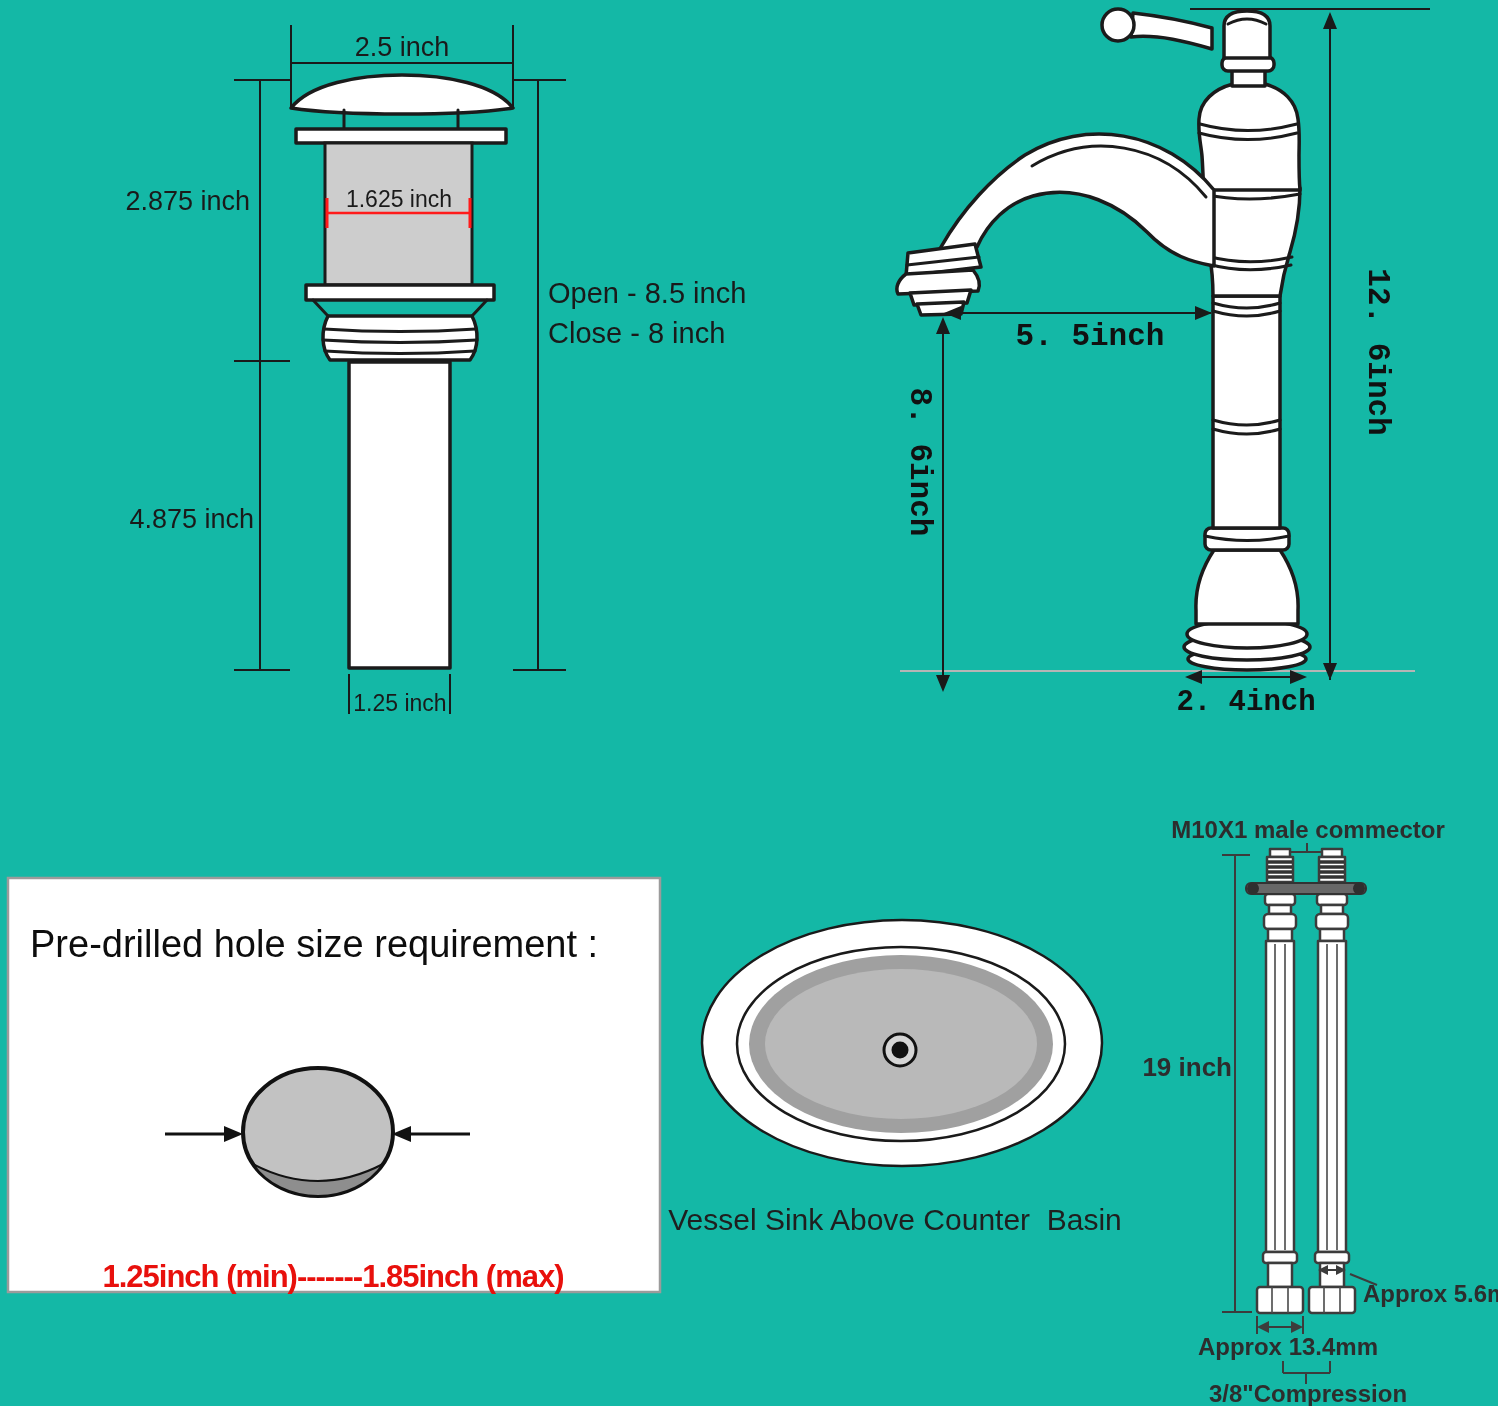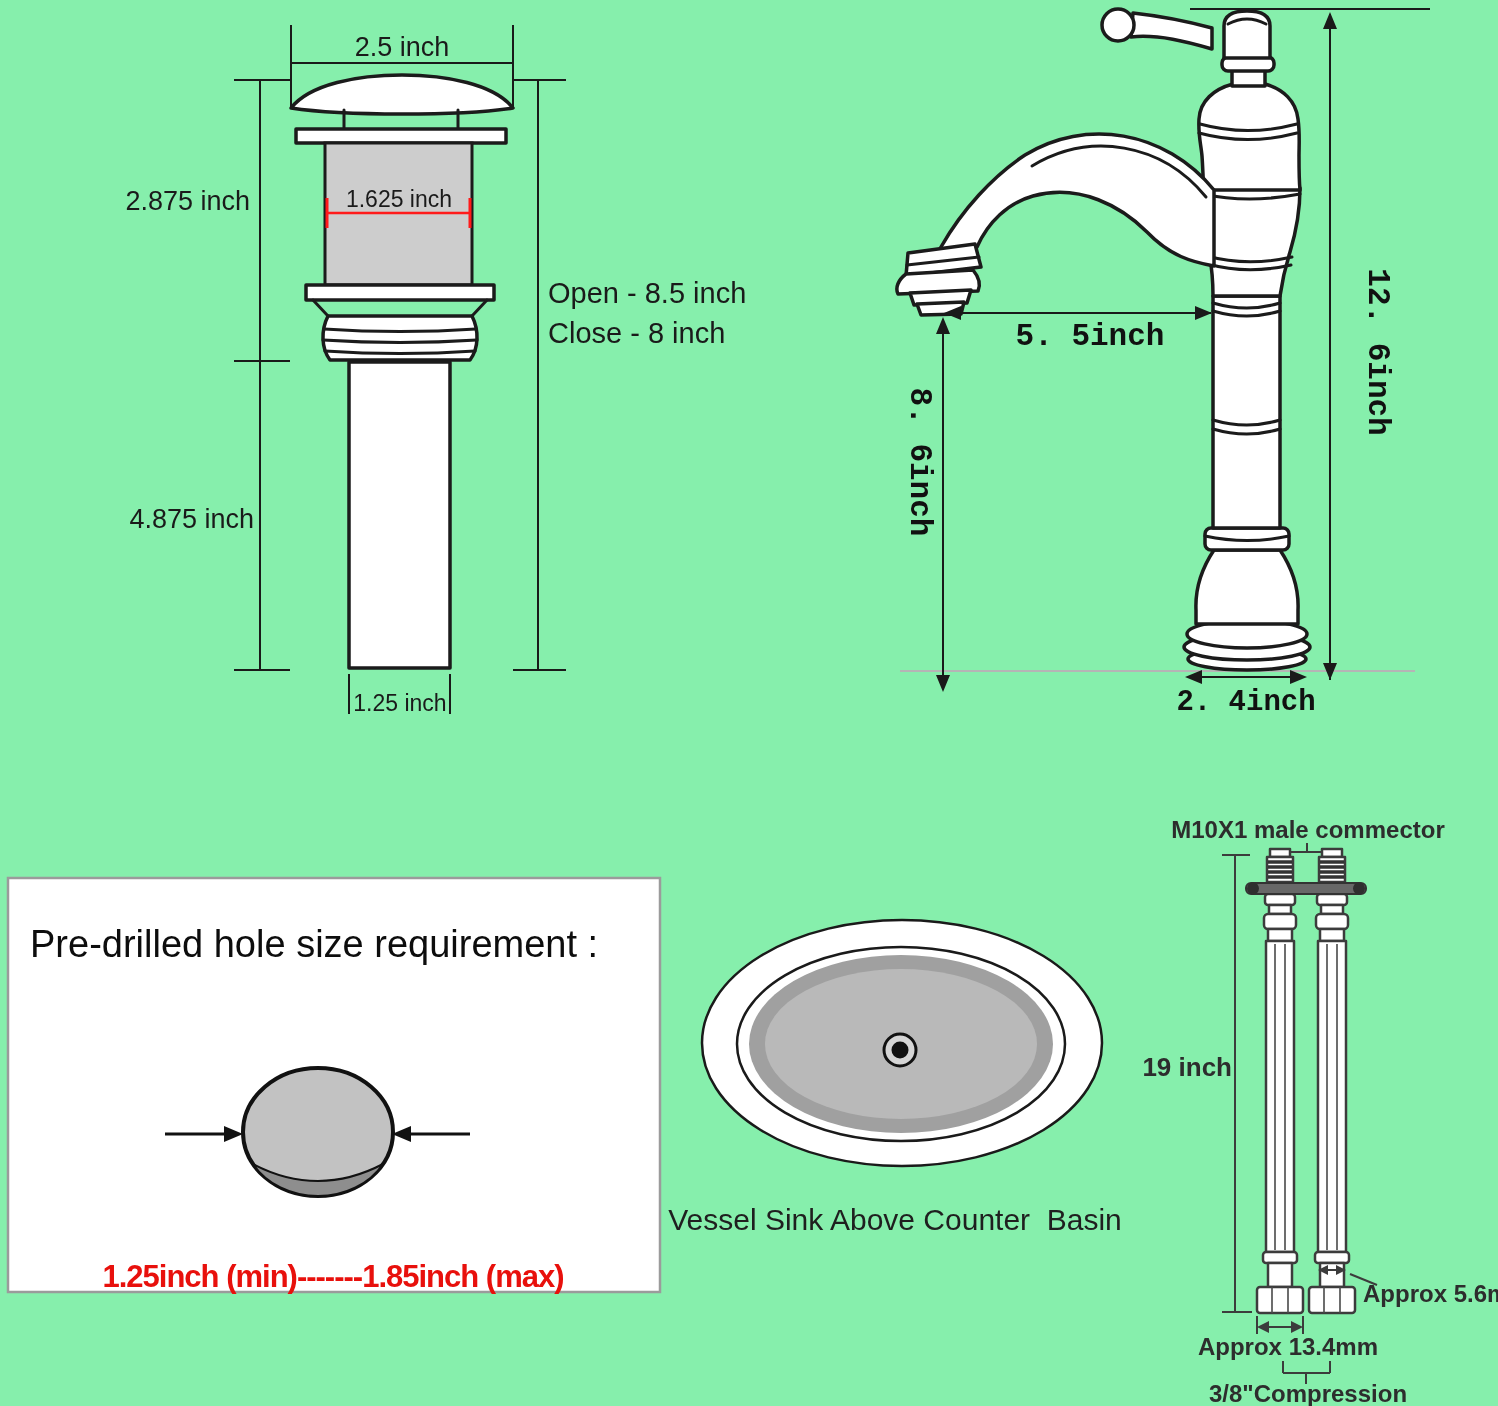--- a/index.html
+++ b/index.html
@@ -1,16 +1,16 @@
 <!DOCTYPE html>
 <html><head>
 <meta charset="utf-8">
 <style>
   html,body{margin:0;padding:0;background:#ffffff;}
-  #stage{position:relative;width:1498px;height:1406px;background:#86efac;overflow:hidden;}
+  #stage{position:relative;width:1498px;height:1406px;background:#14b8a6;overflow:hidden;}
   svg{position:absolute;left:0;top:0;}
   text{font-family:"Liberation Sans",sans-serif;fill:#1a1a1a;}
   .dimtxt{font-family:"Liberation Sans",sans-serif;font-size:27px;}
   .dimtxt-lg{font-family:"Liberation Sans",sans-serif;font-size:29px;}
   .dimtxt-sm{font-family:"Liberation Sans",sans-serif;font-size:23px;}
   .monotxt{font-family:"Liberation Mono","DejaVu Sans Mono",monospace;font-weight:bold;font-size:31px;fill:#111;}
   .monotxt-sm{font-family:"Liberation Mono","DejaVu Sans Mono",monospace;font-weight:bold;font-size:29px;fill:#111;}
   .boxtitle{font-size:38px;fill:#0d0d0d;}
   .redtxt{font-size:31px;font-weight:bold;fill:#e8100c;letter-spacing:-1px;}
   .caption{font-size:30px;fill:#1f1f1f;}

